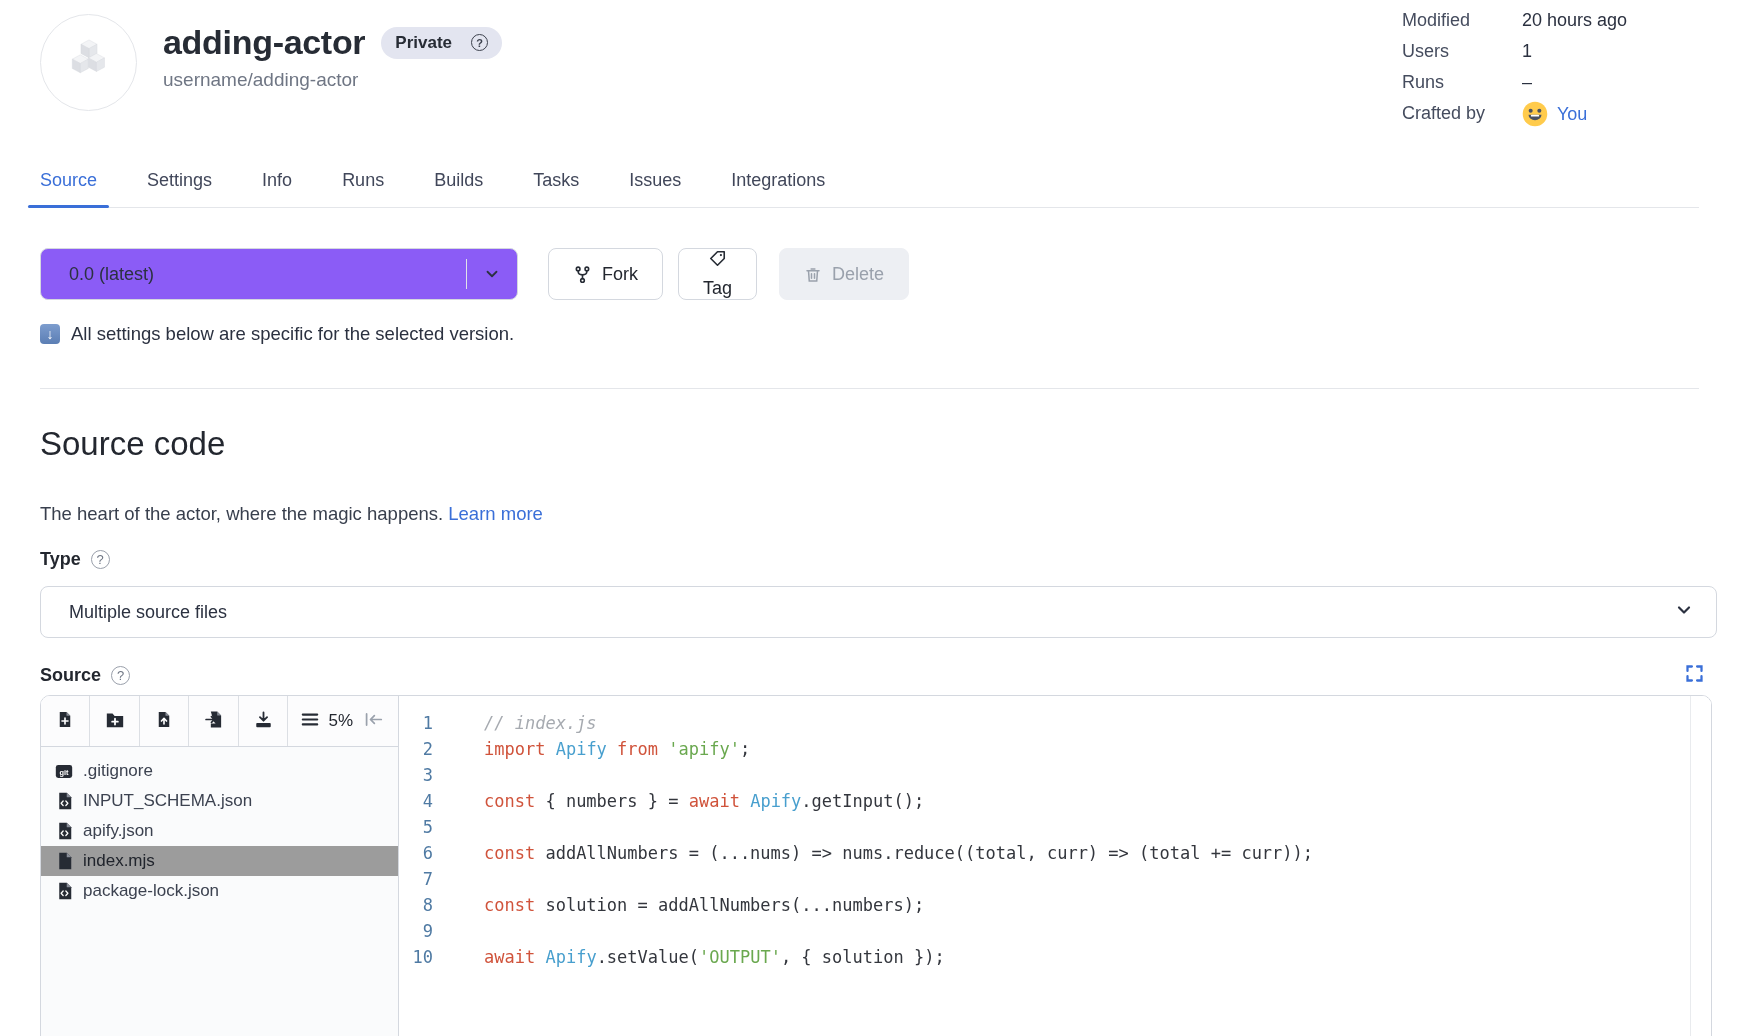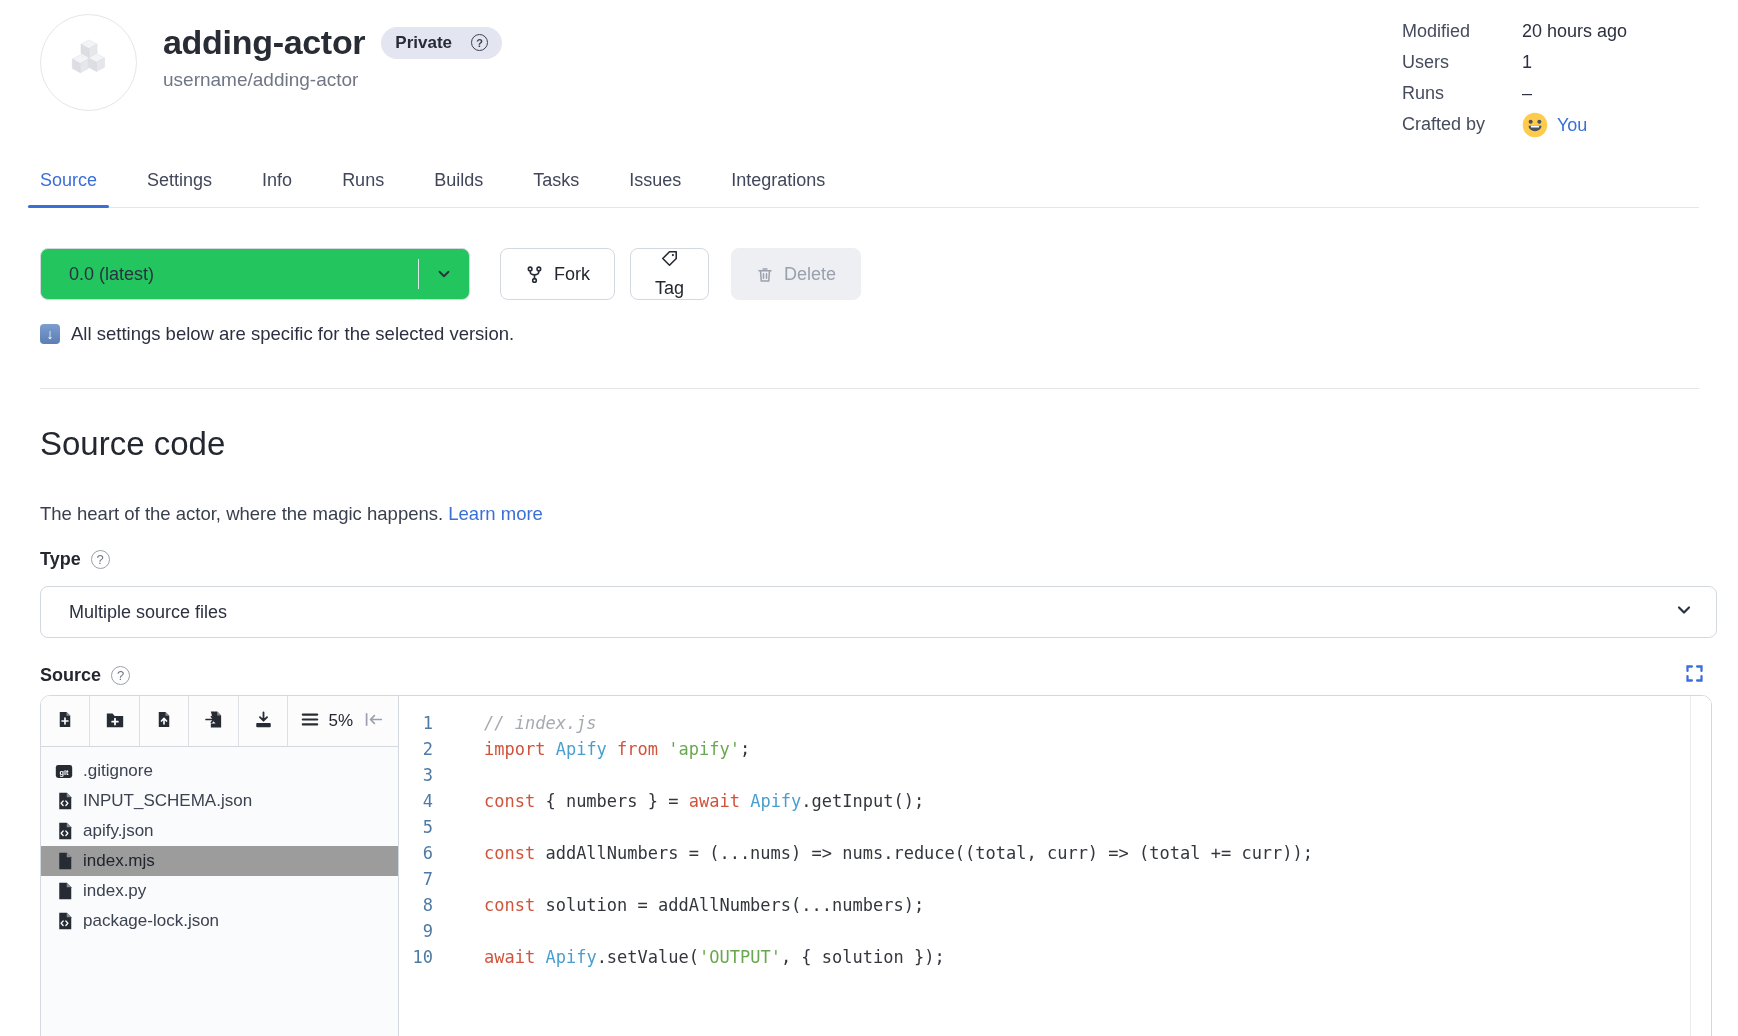--- a/index.html
+++ b/index.html
@@ -13,40 +13,40 @@
             display:flex; align-items:center; justify-content:center; background:#fff; flex:0 0 auto; }
   .title-block { margin-left:26px; padding-top:9px; }
   .title-row { display:flex; align-items:center; }
   h1.title { font-size:34px; font-weight:700; color:#272c35; letter-spacing:-0.3px; }
   .badge { margin-left:16px; background:#e3e5f0; border-radius:18px; padding:6px 14px;
            display:inline-flex; align-items:center; gap:19px; font-size:17px; font-weight:700; color:#272c35; }
   .q-circle { width:17px; height:17px; border:1.4px solid #3c414d; border-radius:50%;
               font-size:11px; font-weight:700; display:inline-flex; align-items:center; justify-content:center; color:#3c414d; }
   .subtitle { margin-top:7px; font-size:19px; color:#6f7684; }
 
-  .meta { position:absolute; left:1402px; top:19px; display:grid;
+  .meta { position:absolute; left:1402px; top:8px; display:grid;
           grid-template-columns:120px auto; column-gap:0; row-gap:7px; font-size:18px; }
   .meta-label { color:#454c5e; line-height:24px; }
   .meta-value { color:#2b3140; line-height:24px; display:flex; align-items:center; gap:9px; }
   .meta-value a { color:#3a6fd8; text-decoration:none; }
   .smiley { width:26px; height:26px; display:inline-flex; }
 
   
   .tabs { margin-top:49px; margin-left:-12px; display:flex; gap:26px;
           border-bottom:1px solid #e4e6ea; width:1671px; }
   .tab { padding:10px 12px 16px; font-size:18px; color:#41475a; background:none; border:none;
          cursor:pointer; font-family:inherit; position:relative; }
   .tab.active { color:var(--accent-blue); }
   .tab.active::after { content:""; position:absolute; left:0; right:0; bottom:-1px;
                        height:3px; background:var(--accent-blue); border-radius:2px; }
 
   
   .version-bar { margin-top:40px; display:flex; align-items:center; }
-  .version-select { width:430px; height:52px; border:1px solid #d4d8df; border-radius:8px;
-                    background:#22c55e; display:flex; align-items:center; font-size:18px;
+  .version-select { width:478px; height:52px; border:1px solid #d4d8df; border-radius:8px;
+                    background:#8b5cf6; display:flex; align-items:center; font-size:18px;
                     color:#2b3140; cursor:pointer; }
   .version-select .val { padding-left:28px; flex:1; }
   .version-select .sep { width:1px; height:30px; background:#e0e3e8; }
   .version-select .chev { width:50px; display:flex; align-items:center; justify-content:center; }
   .btn { height:52px; border:1px solid #d4d8df; border-radius:8px; background:#fff;
          display:inline-flex; align-items:center; gap:10px; padding:0 24px; font-size:18px;
          font-weight:500; color:#23272f; cursor:pointer; font-family:inherit; }
   .btn svg { display:block; }
   .btn.fork { margin-left:30px; }
   .btn.tag  { margin-left:15px;flex-direction:column; }
@@ -344,29 +344,20 @@
                 <path d="M13 1 l6 6 h-6 Z" fill="#878c96"></path>
               </svg>
             </span>
             <span>index.mjs</span>
           </li>
           <li class="file-row">
             <span class="icon">
               <svg width="15" height="18" viewBox="0 0 20 24">
                 <path d="M3 1 h10 l6 6 v16 H3 Z" fill="#262b34"></path>
                 <path d="M13 1 l6 6 h-6 Z" fill="#878c96"></path>
-              </svg>
-            </span>
-            <span>index.py</span>
-          </li>
-          <li class="file-row">
-            <span class="icon">
-              <svg width="15" height="18" viewBox="0 0 20 24">
-                <path d="M3 1 h10 l6 6 v16 H3 Z" fill="#262b34"></path>
-                <path d="M13 1 l6 6 h-6 Z" fill="#878c96"></path>
                 <path d="M8.2 12 l-2.7 3 2.7 3 M11.8 12 l2.7 3 -2.7 3" stroke="#fff" stroke-width="1.7" fill="none" stroke-linecap="round" stroke-linejoin="round"></path>
               </svg>
             </span>
             <span>package-lock.json</span>
           </li>
         </ul>
     </aside>
     <div class="editor">
       <div class="code-scroll" id="code-lines">
           <div class="code-line"><span class="ln">1</span><span class="code"><span class="tok-comment">// index.js</span></span></div>

